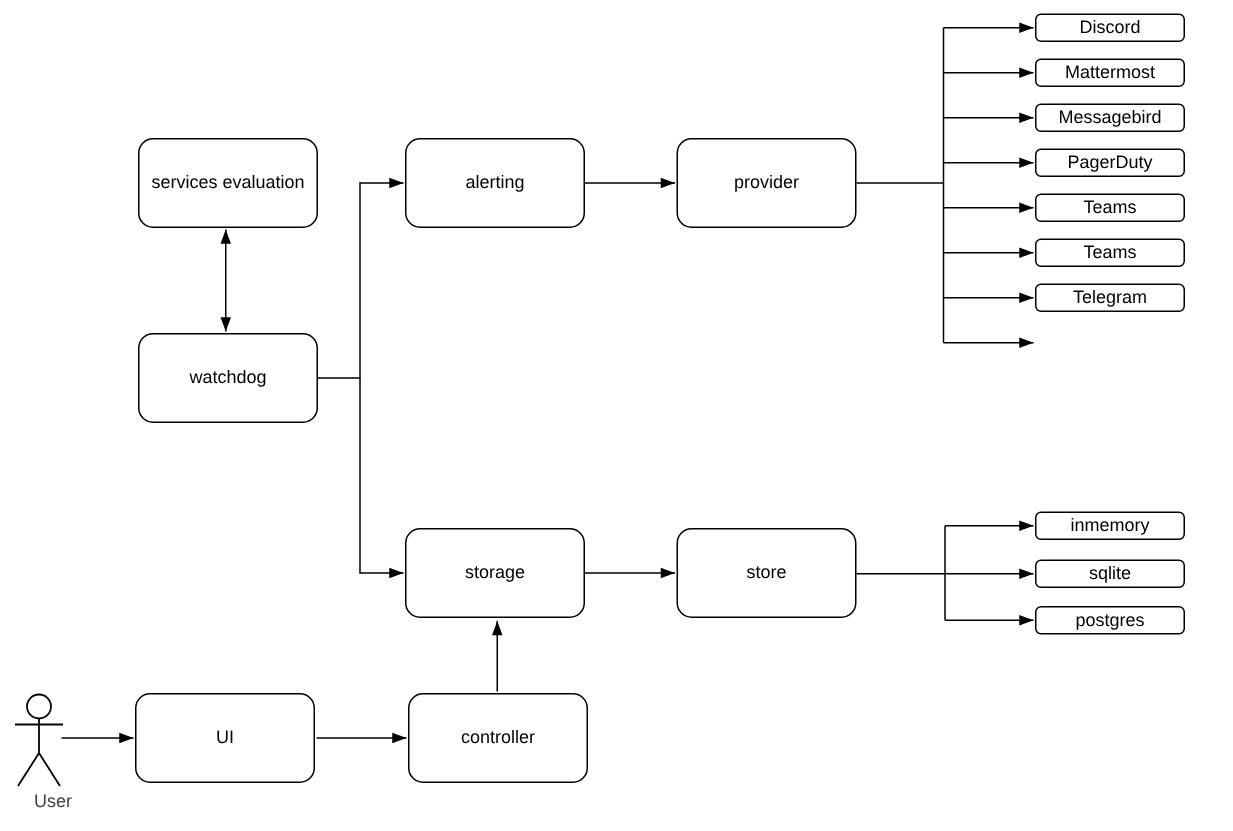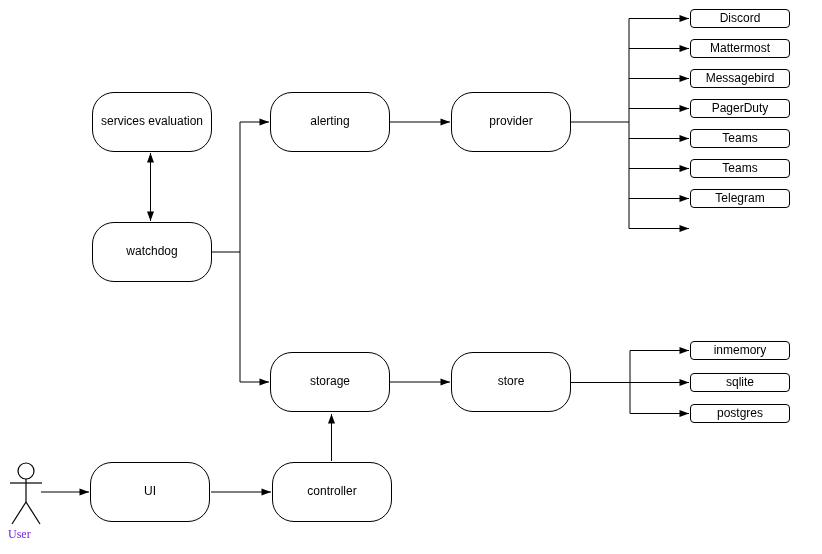--- a/index.html
+++ b/index.html
@@ -6,25 +6,25 @@
   .canvas{
     position:relative;width:822px;height:554px;background:#ffffff;
     font-family:"Liberation Sans",sans-serif;color:#000;overflow:hidden;
   }
   svg.wires{position:absolute;left:0;top:0;}
   .node{
     position:absolute;box-sizing:border-box;background:#ffffff;border:1px solid #000000;
     display:flex;align-items:center;justify-content:center;text-align:center;
     font-size:12px;line-height:1.1;color:#000000;
   }
-  .node.big{width:120px;height:60px;border-radius:22px;}
+  .node.big{width:120px;height:60px;border-radius:10px;}
   .node.leaf{width:100px;height:19px;border-radius:4px;}
   .actor-label{
-    position:absolute;left:8px;top:527px;width:40px;text-align:left;
-    font-size:12px;color:#6d28d9;font-family:Liberation Serif, serif;
+    position:absolute;left:8px;top:527px;width:40px;text-align:right;
+    font-size:12px;color:#404040;
   }
 </style>
 </head>
 <body>
 
 <div class="canvas">
 
   <svg class="wires" width="822" height="554" viewBox="0 0 822 554">
     <defs>
       <marker id="arr" markerUnits="userSpaceOnUse" markerWidth="12" markerHeight="9" refX="10.5" refY="4.5" orient="auto-start-reverse">

